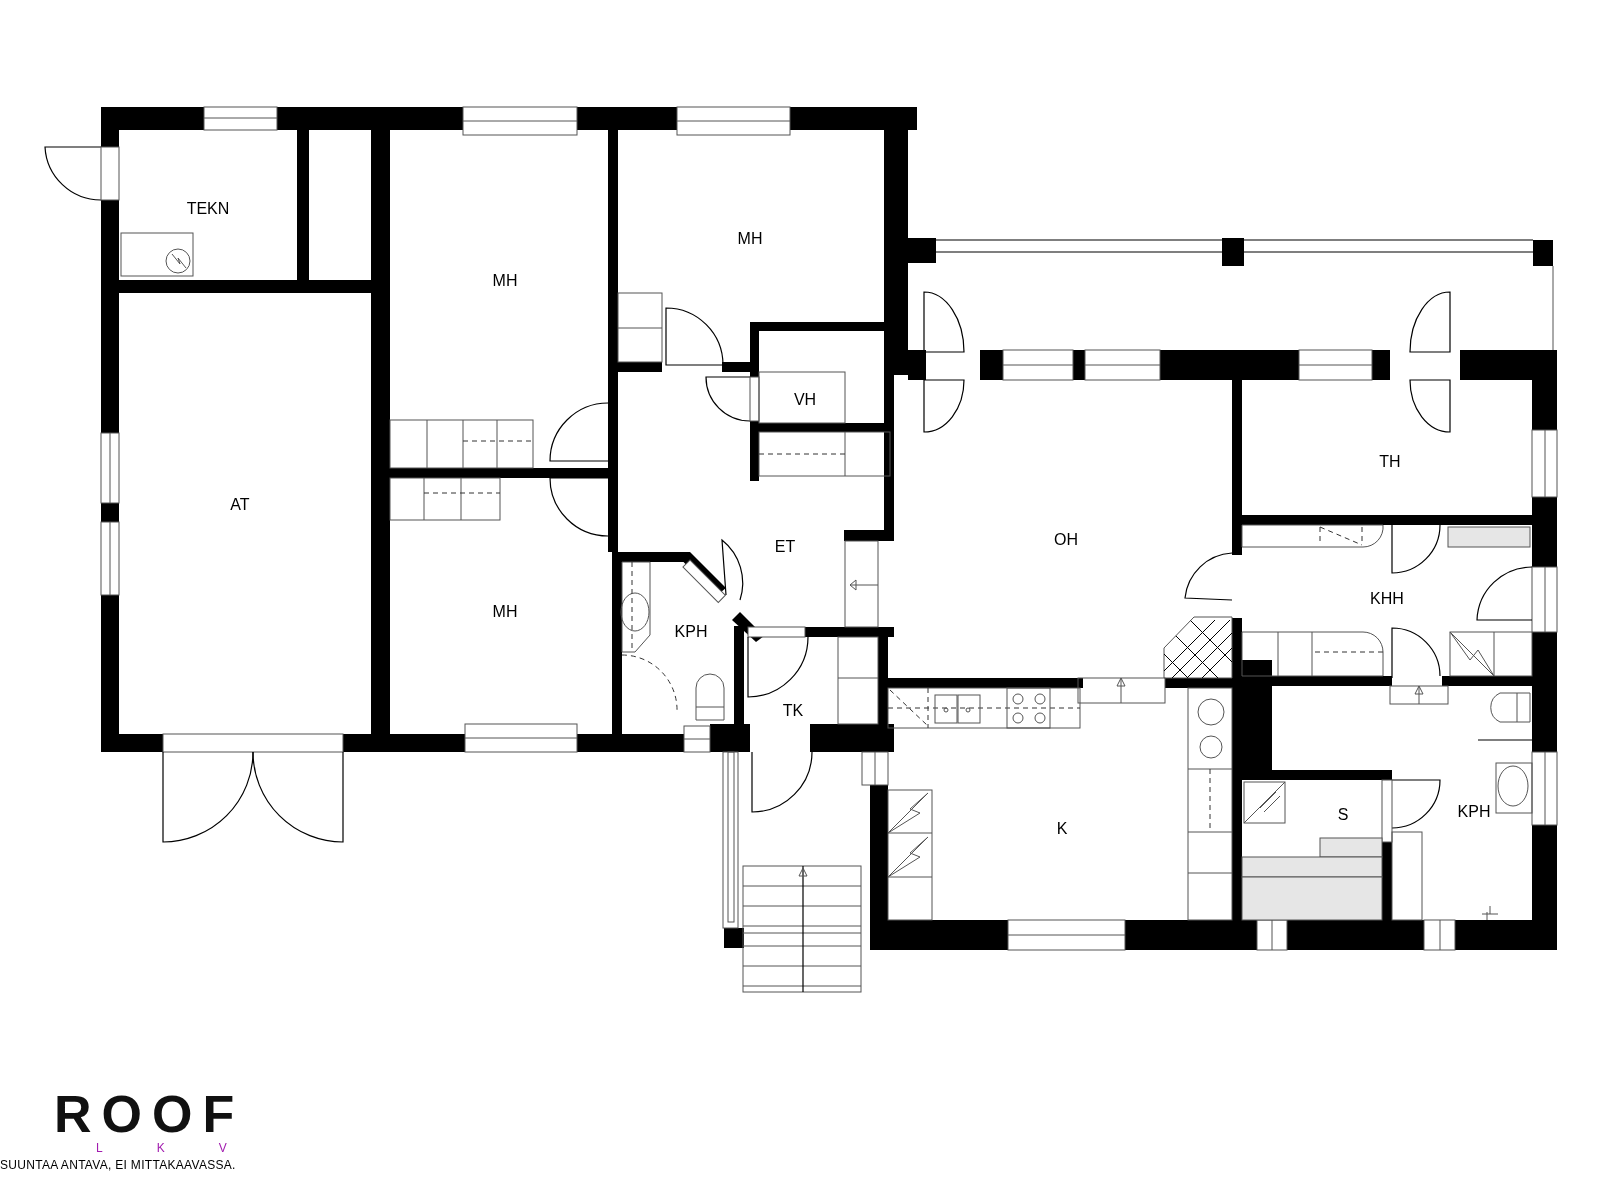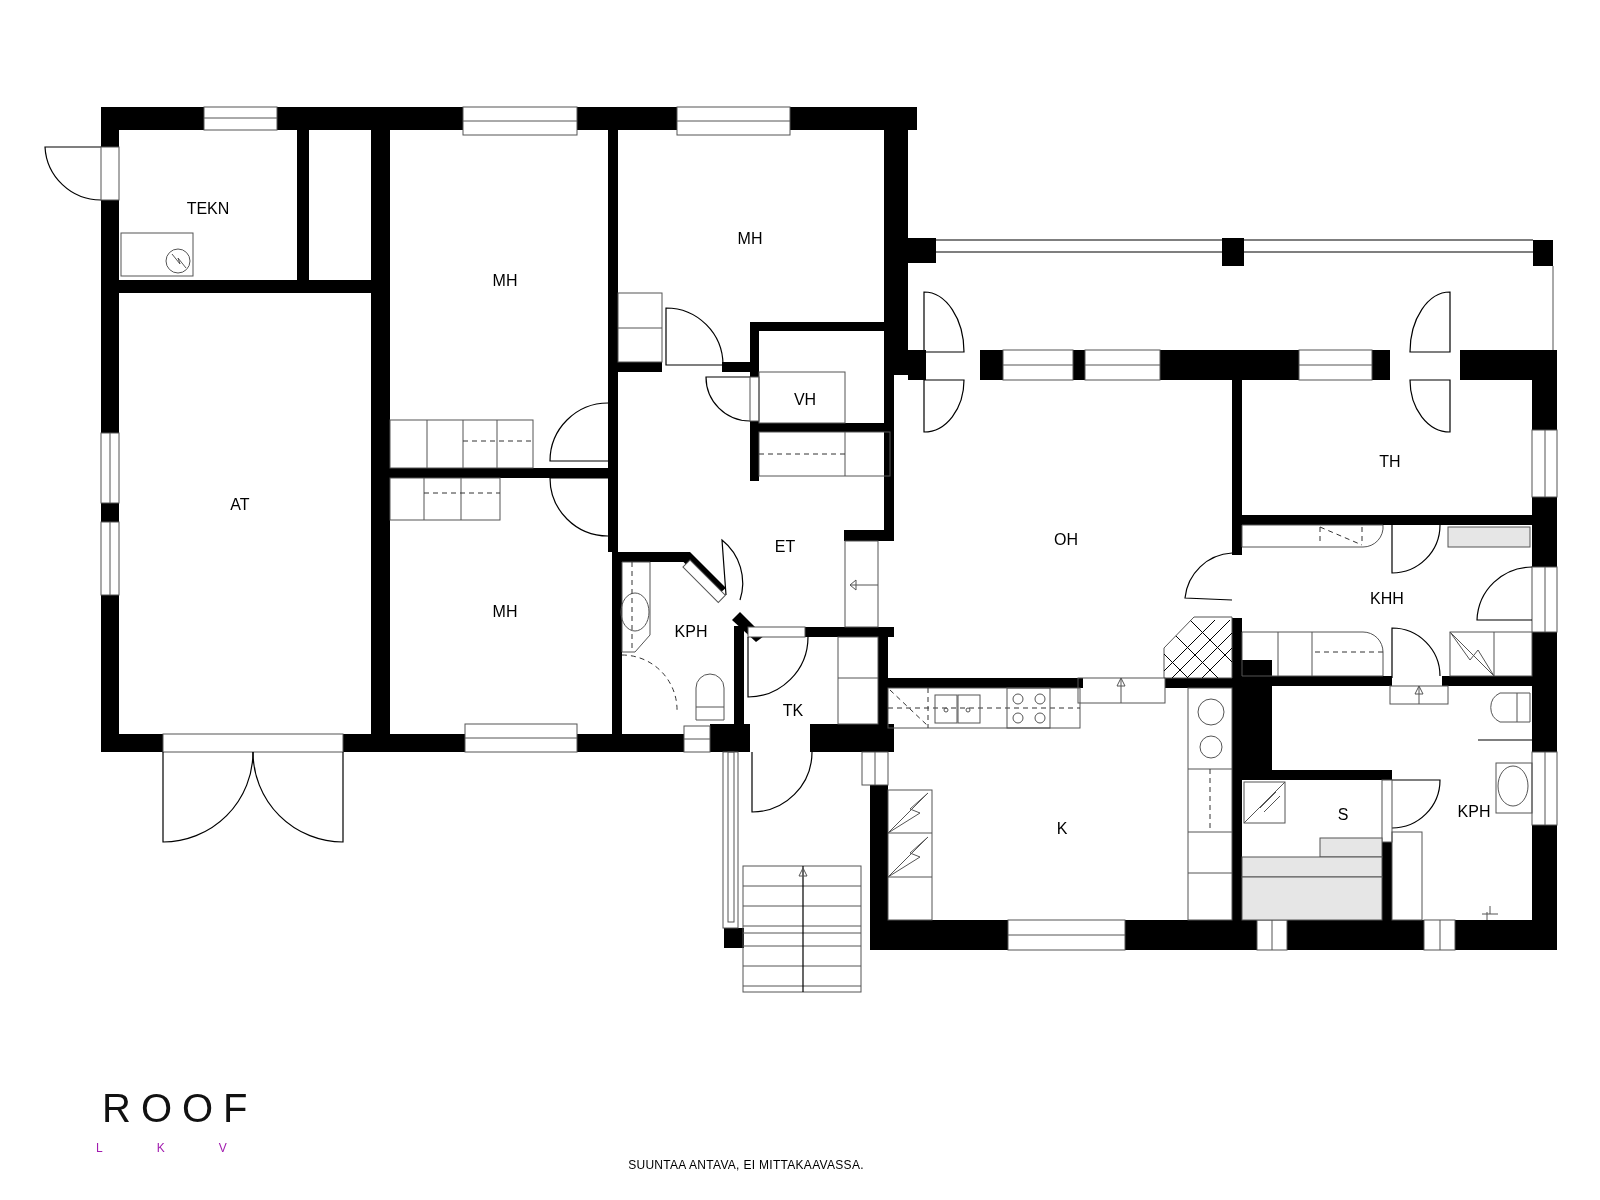--- a/index.html
+++ b/index.html
@@ -1,21 +1,21 @@
 <!DOCTYPE html>
 <html><head>
 <meta charset="utf-8">
 <style>
   html,body{margin:0;padding:0;background:#fff;}
   body{width:1600px;height:1200px;position:relative;overflow:hidden;font-family:"Liberation Sans",sans-serif;}
   #plan{position:absolute;left:0;top:0;}
   .room-label{font-family:"Liberation Sans",sans-serif;font-size:16px;fill:#000;text-anchor:middle;dominant-baseline:middle;}
-  .logo{position:absolute;left:54px;top:1088px;font-family:"Liberation Sans",sans-serif;font-size:40px;letter-spacing:10px;color:#111;font-weight:400;line-height:1;margin-left:48px;}
+  .logo{position:absolute;left:54px;top:1088px;font-family:"Liberation Sans",sans-serif;font-size:52px;letter-spacing:10px;color:#111;font-weight:700;line-height:1;}
   .logo-sub{position:absolute;left:96px;top:1142px;font-family:"Liberation Sans",sans-serif;font-size:12px;letter-spacing:54px;color:#a21caf;line-height:1;}
-  .disclaimer{position:absolute;left:0;width:1492px;top:1158px;text-align:center;font-family:"Liberation Sans",sans-serif;font-size:12px;color:#000;letter-spacing:.3px;}
+  .disclaimer{position:absolute;left:0;width:1492px;top:1158px;text-align:left;font-family:"Liberation Sans",sans-serif;font-size:12px;color:#000;letter-spacing:.3px;}
   .w{fill:#000;}
   .ln{stroke:#000;stroke-width:1.2;fill:none;}
   .lt{stroke:#555;stroke-width:1;fill:none;}
   .win{fill:#fff;stroke:#555;stroke-width:1;}
   .dash{stroke:#333;stroke-width:1;stroke-dasharray:5 4;fill:none;}
   .hatchf{fill:#e6e6e6;stroke:#555;stroke-width:1;}
 </style>
 </head>
 <body>
 

